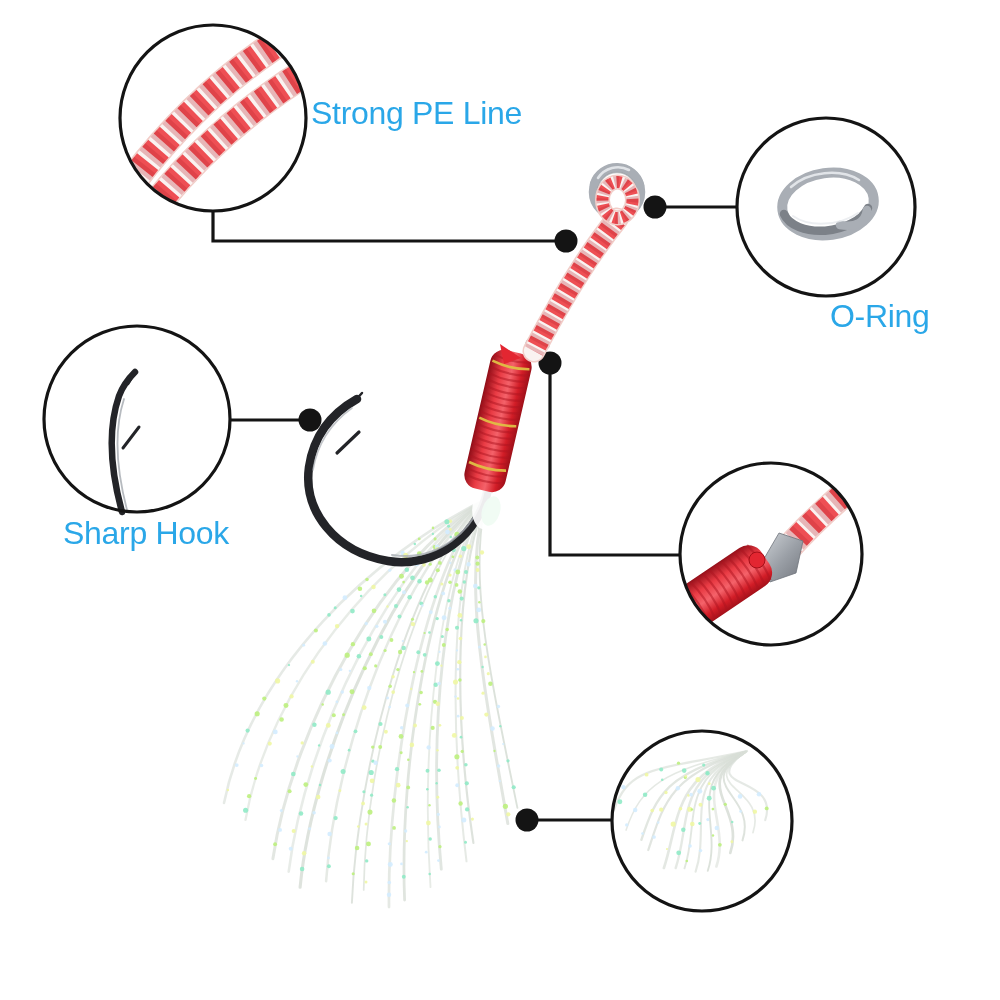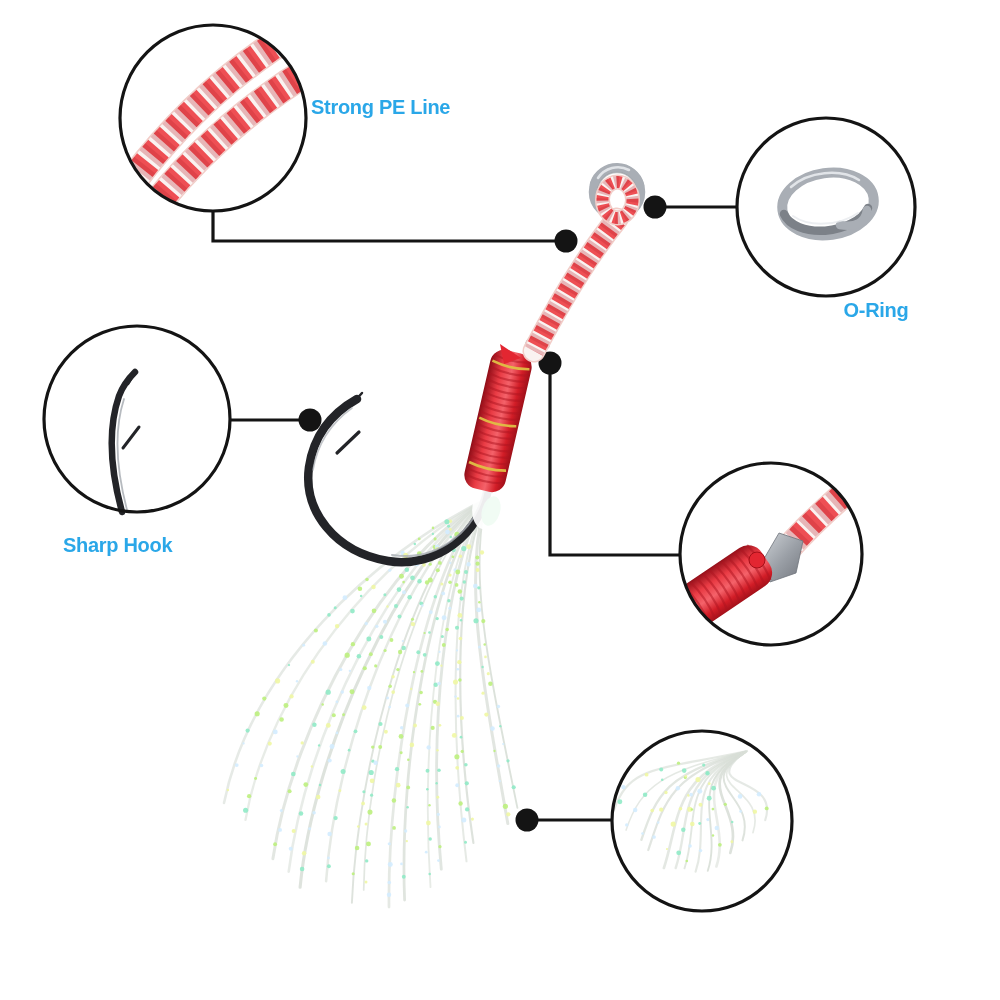--- a/index.html
+++ b/index.html
@@ -1,23 +1,23 @@
 <!DOCTYPE html>
 <html style="--background: #ffffff; --label-blue: #2aa7e8; --callout-line: #141414; --braid-red: #ee4f54; --braid-white: #faf3f1; --braid-edge: #f2cdc8; --wrap-red: #e32631; --wrap-red-dark: #ad1420; --gold-thread: #dfbf45; --hook-dark: #232428; --hook-highlight: #a9aeb4; --metal-silver: #a9aeb5; --metal-dark: #7c8188; --metal-highlight: #e7eaed; --tinsel-gray: #d8ded7;"><head>
 <meta charset="utf-8">
 <style>
   html,body{margin:0;padding:0;background:#fff;}
   .stage{position:relative;width:1000px;height:1000px;background:var(--background,#fff);overflow:hidden;
          font-family:"Liberation Sans",sans-serif;}
   .stage svg{position:absolute;left:0;top:0;}
-  .label{position:absolute;font-weight:700;font-size:20px;line-height:1.1;
+  .label{position:absolute;font-weight:400;font-size:32px;line-height:1.1;
          color:var(--label-blue,#2aa7e8);letter-spacing:-0.3px;white-space:nowrap;}
   #label-pe{left:311px;top:96px;}
   #label-oring{left:786px;top:299px;width:92px;text-align:center;margin-left:44px;}
-  #label-hook{left:63px;top:534px;}
+  #label-hook{left:63px;top:516px;}
   .st-line{stroke:var(--callout-line,#141414);stroke-width:3.2;fill:none;}
   .st-dot{fill:var(--callout-line,#141414);}
   .st-ring{stroke:var(--callout-line,#141414);stroke-width:3.2;fill:none;}
   .st-hook{stroke:var(--hook-dark,#232428);fill:none;stroke-linecap:round;}
   .st-hookhl{stroke:var(--hook-highlight,#a9aeb4);fill:none;stroke-linecap:round;}
   .st-silver{stroke:var(--metal-silver,#a9aeb5);fill:none;stroke-linecap:round;}
   .st-silverdk{stroke:var(--metal-dark,#7c8188);fill:none;stroke-linecap:round;}
   .st-silverhl{stroke:var(--metal-highlight,#e7eaed);fill:none;stroke-linecap:round;}
   .fill-red{fill:var(--wrap-red,#e32631);}
 </style>

